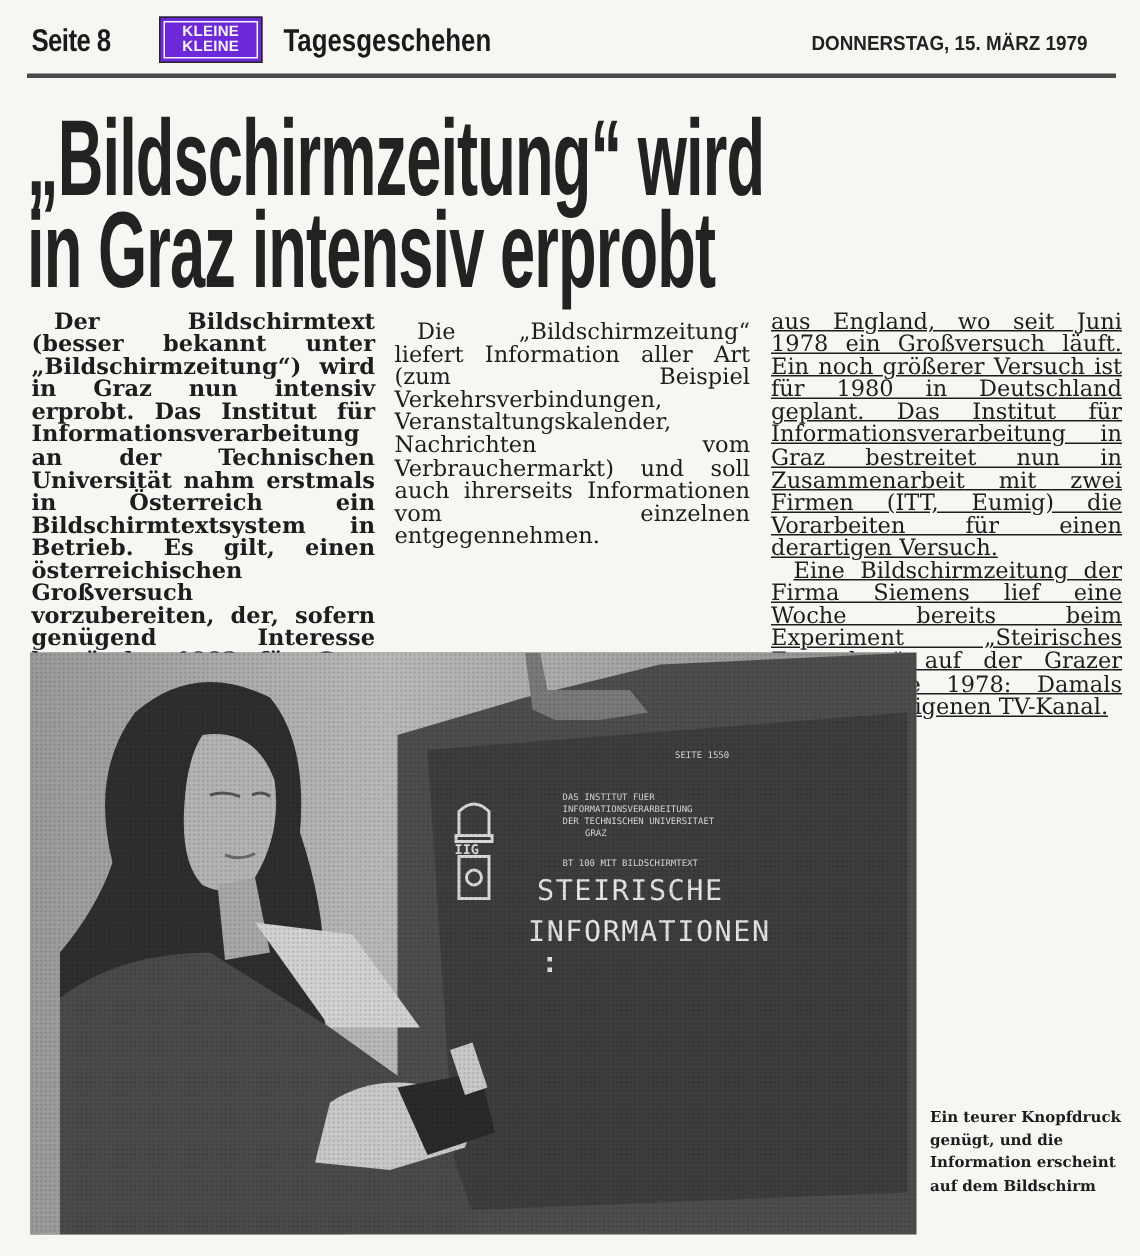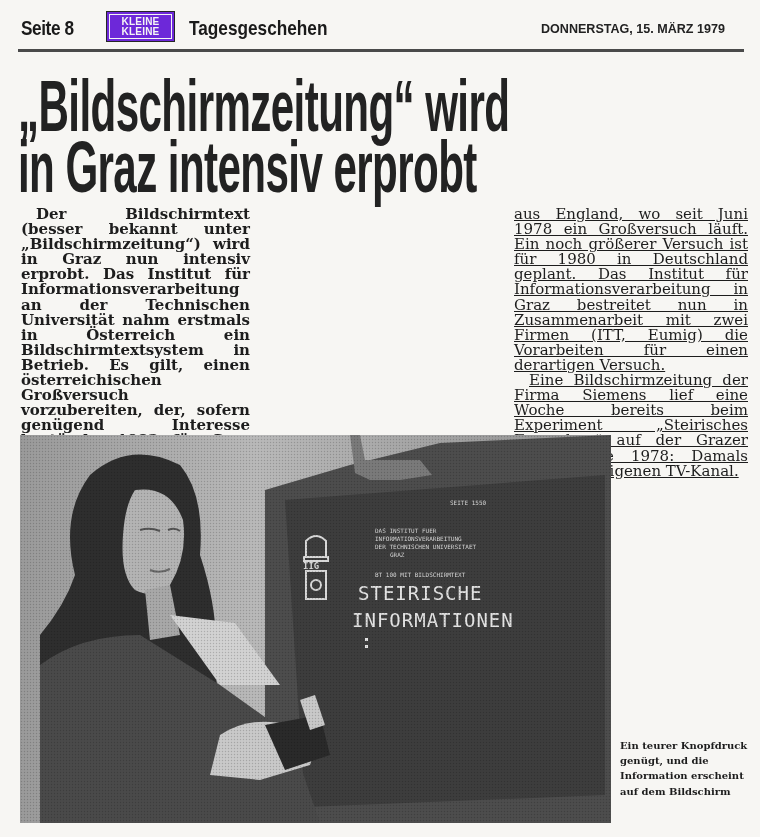--- a/index.html
+++ b/index.html
@@ -48,20 +48,21 @@
 
 <div id="hl1" class="abs hl">„Bildschirmzeitung“ wird</div>
 <div id="hl2" class="abs hl">in Graz intensiv erprobt</div>
 
 <div id="col1" class="abs col">
   <p class="lead ind">Der Bildschirmtext (besser bekannt unter „Bildschirmzeitung“) wird in Graz nun intensiv erprobt. Das Institut für Informationsverarbeitung an der Technischen Universität nahm erstmals in Österreich ein Bildschirmtextsystem in Betrieb. Es gilt, einen österreichischen Großversuch vorzubereiten, der, sofern genügend Interesse bestünde, 1982 für Graz denkbar wäre.</p>
   <p class="ind">Der zukünftige Konsument</p>
 </div>
 
 <div id="col2" class="abs col">
+  <p class="ind gap">Die „Bildschirmzeitung“ liefert Information aller Art (zum Beispiel Verkehrsverbindungen, Veranstaltungskalender, Nachrichten vom Verbrauchermarkt) und soll auch ihrerseits Informationen vom einzelnen entgegennehmen.</p>
 </div>
 
 <div id="col3" class="abs col">
   <p>aus England, wo seit Juni 1978 ein Großversuch läuft. Ein noch größerer Versuch ist für 1980 in Deutschland geplant. Das Institut für Informationsverarbeitung in Graz bestreitet nun in Zusammenarbeit mit zwei Firmen (ITT, Eumig) die Vorarbeiten für einen derartigen Versuch.</p>
   <p class="ind">Eine Bildschirmzeitung der Firma Siemens lief eine Woche bereits beim Experiment „Steirisches Fernsehen“ auf der Grazer Herbstmesse 1978: Damals über einen eigenen TV-Kanal.</p>
 </div>
 
 <div id="photo" class="abs">
   <svg width="591" height="388" viewBox="0 0 591 388" xmlns="http://www.w3.org/2000/svg">
     <defs>

